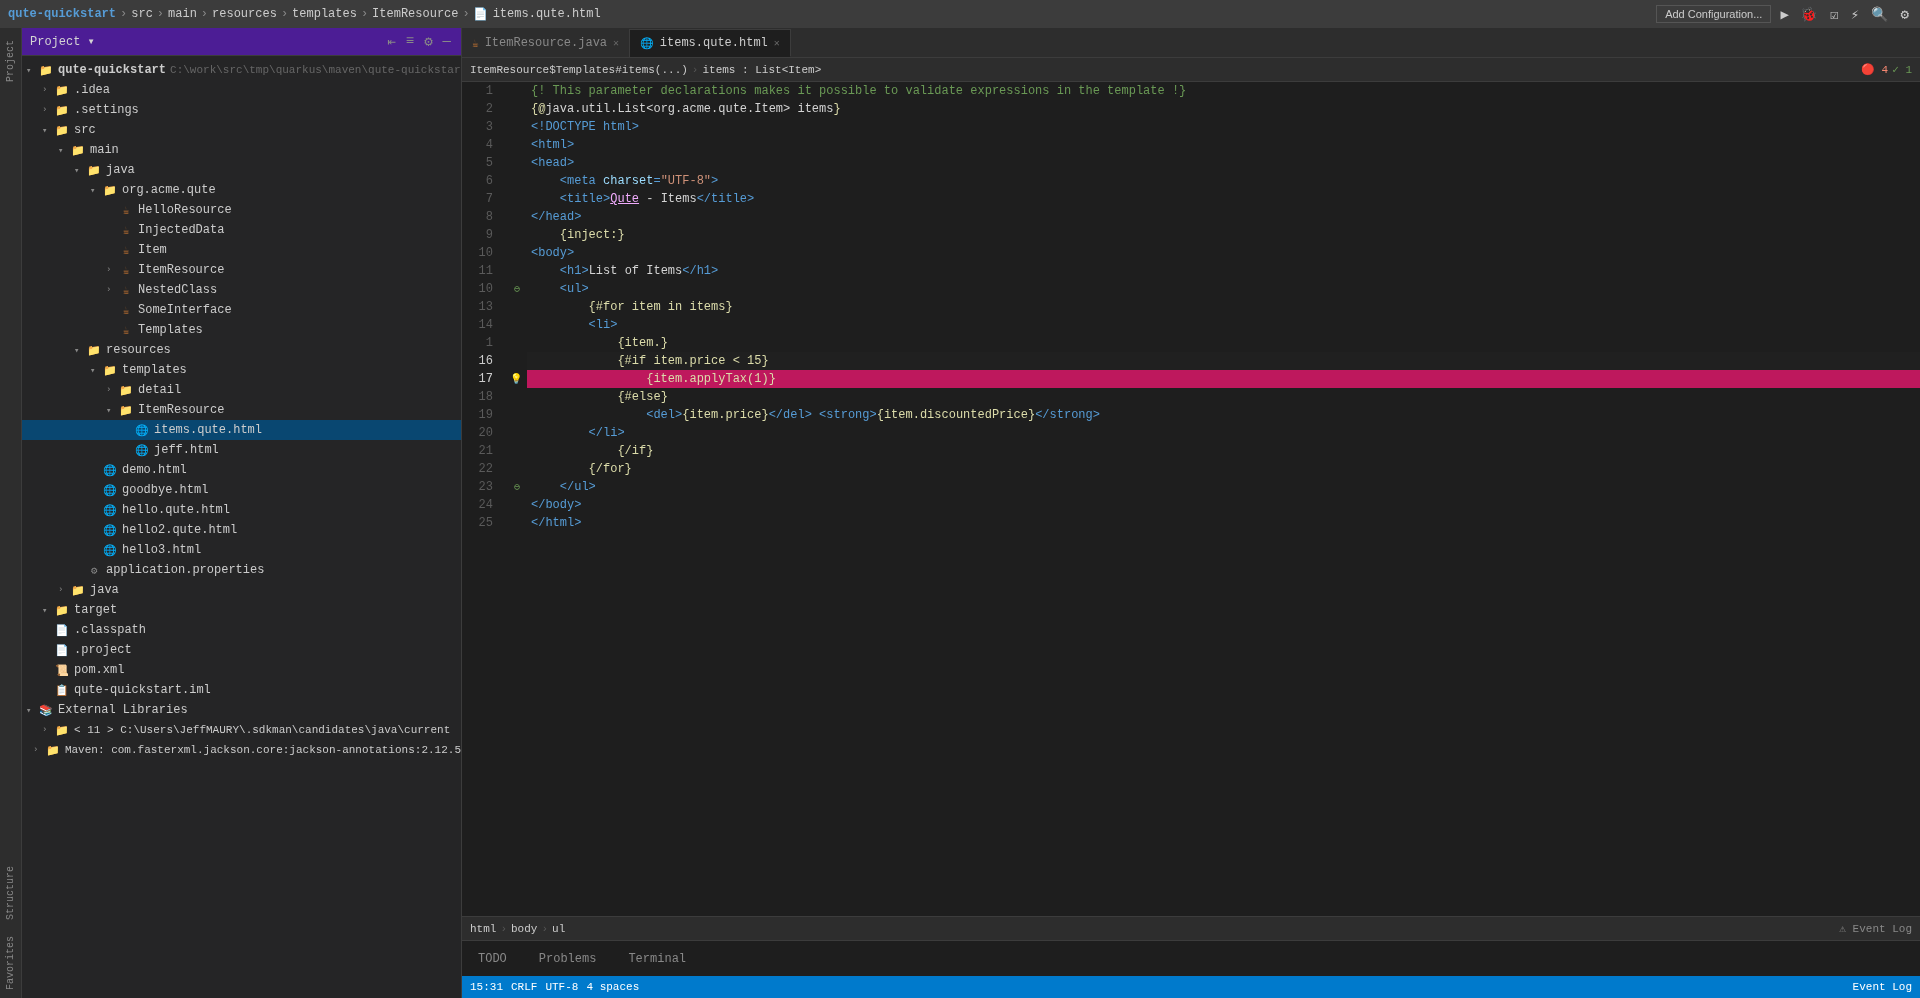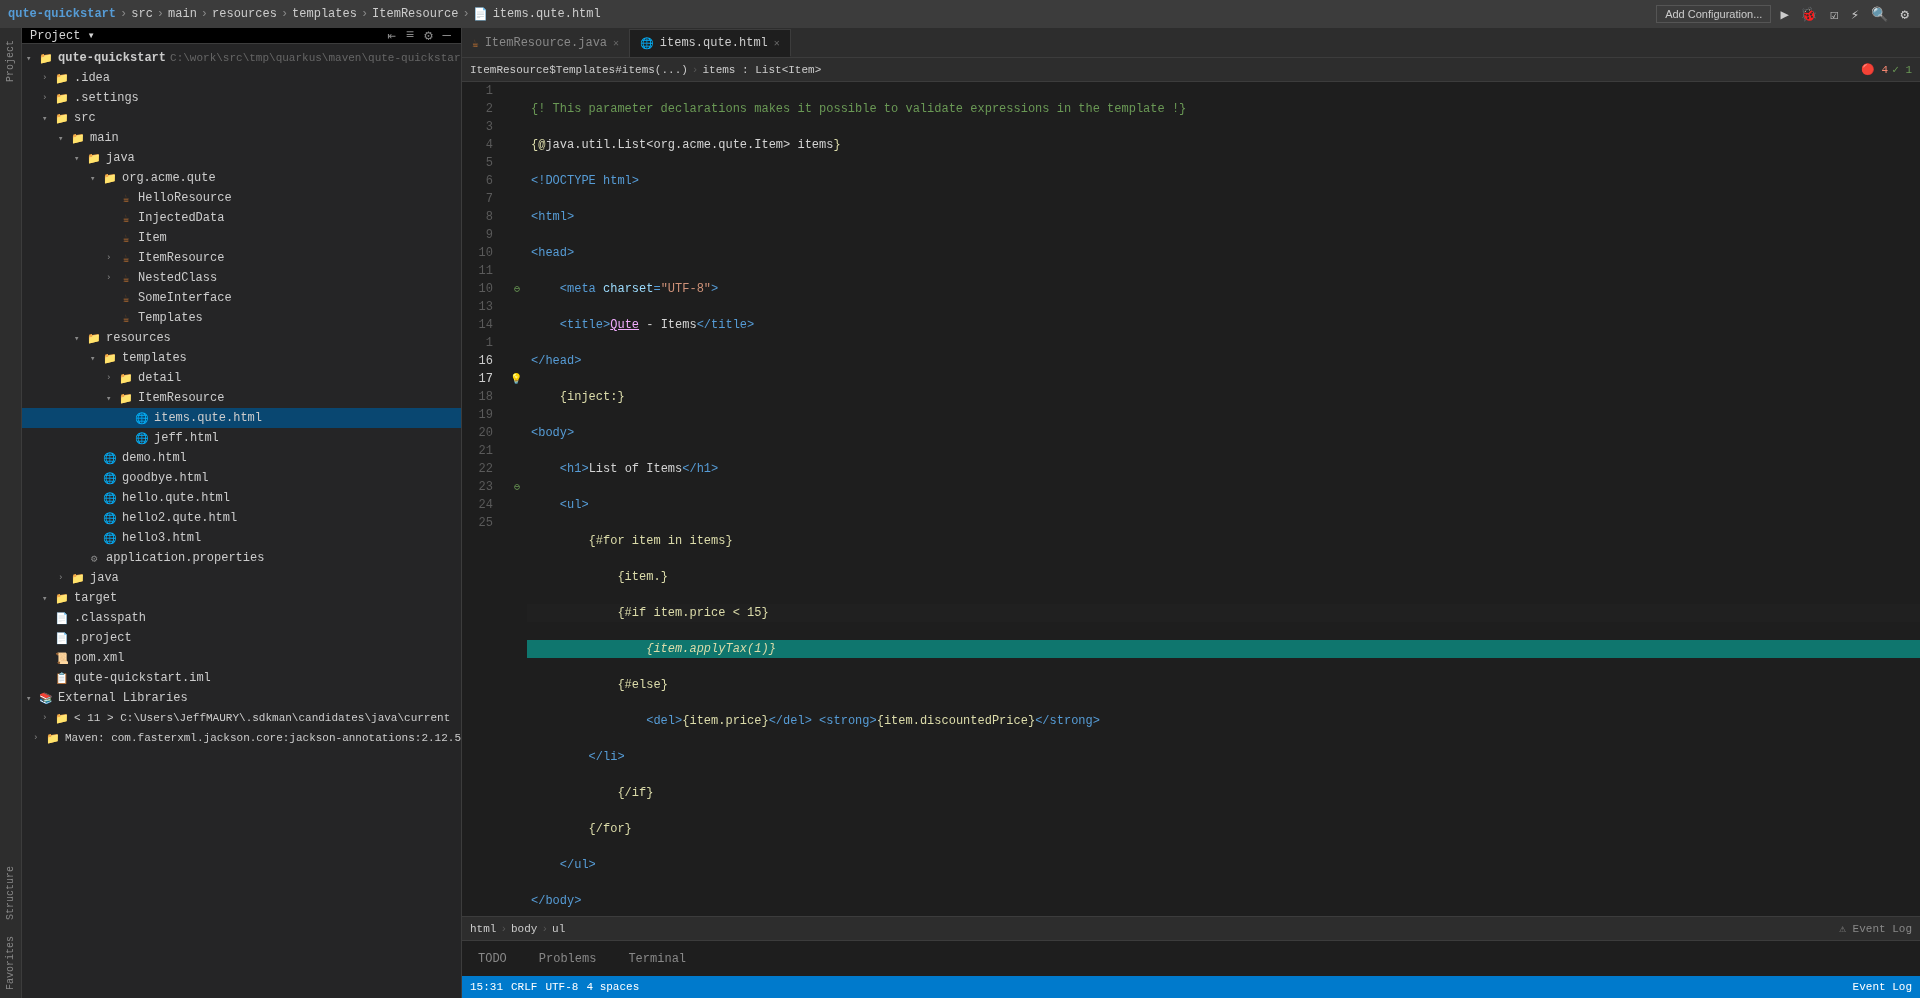--- a/index.html
+++ b/index.html
@@ -84,22 +84,22 @@
     
     .project-panel {
       width: 440px;
       background: #252526;
       display: flex;
       flex-direction: column;
       flex-shrink: 0;
       border-right: 1px solid #3c3c3c;
     }
     .project-panel-header {
-      background: #000000;
-      height: 16px;
+      background: #4c1d95;
+      height: 28px;
       display: flex;
       align-items: center;
       padding: 0 8px;
       gap: 8px;
       border-bottom: 1px solid #3c3c3c;
       flex-shrink: 0;
     }
     .panel-icon-btn {
       color: #888;
       font-size: 14px;
@@ -256,21 +256,20 @@
       padding: 0;
     }
     .code-line {
       height: 18px;
       line-height: 18px;
       display: flex;
       align-items: center;
       white-space: pre;
       font-size: 12px;
       padding-left: 4px;
-      margin-top: 18px;
     }
 
     
     .c-comment { color: #6a9955; }
     .c-tag { color: #569cd6; }
     .c-attr { color: #9cdcfe; }
     .c-string { color: #ce9178; }
     .c-template { color: #dcdcaa; }
     .c-text { color: #d4d4d4; }
     .c-blue { color: #569cd6; }
@@ -751,30 +750,33 @@
         </div>
 
         <div class="code-line">
           <span style="color:#d4d4d4">    </span><span class="c-tag">&lt;ul&gt;</span>
         </div>
 
         <div class="code-line">
           <span style="color:#d4d4d4">        </span><span class="c-template">{#for item in items}</span>
         </div>
 
+        <div class="code-line">
+          <span style="color:#d4d4d4">        </span><span class="c-tag">&lt;li&gt;</span>
+        </div>
 
         <div class="code-line">
           <span style="color:#d4d4d4">            </span><span class="c-template">{item.}</span>
         </div>
 
         <div class="code-line" style="background:#2d2d2d30;">
           <span style="color:#d4d4d4">            </span><span class="c-template">{#if item.price &lt; 15}</span>
         </div>
 
-        <div class="code-line" style="background:#0f766e;font-style:italic;">
+        <div class="code-line" style="background:#be185d;">
           <span style="color:#d4d4d4">                </span><span class="c-template">{item.applyTax(1)}</span>
         </div>
 
         <div class="code-line">
           <span style="color:#d4d4d4">            </span><span class="c-template">{#else}</span>
         </div>
 
         <div class="code-line">
           <span style="color:#d4d4d4">                </span><span class="c-tag">&lt;</span><span class="c-blue">del</span><span class="c-tag">&gt;</span><span class="c-template">{item.price}</span><span class="c-tag">&lt;/</span><span class="c-blue">del</span><span class="c-tag">&gt;</span><span class="c-text"> </span><span class="c-tag">&lt;</span><span class="c-blue">strong</span><span class="c-tag">&gt;</span><span class="c-template">{item.discountedPrice}</span><span class="c-tag">&lt;/</span><span class="c-blue">strong</span><span class="c-tag">&gt;</span>
         </div>

